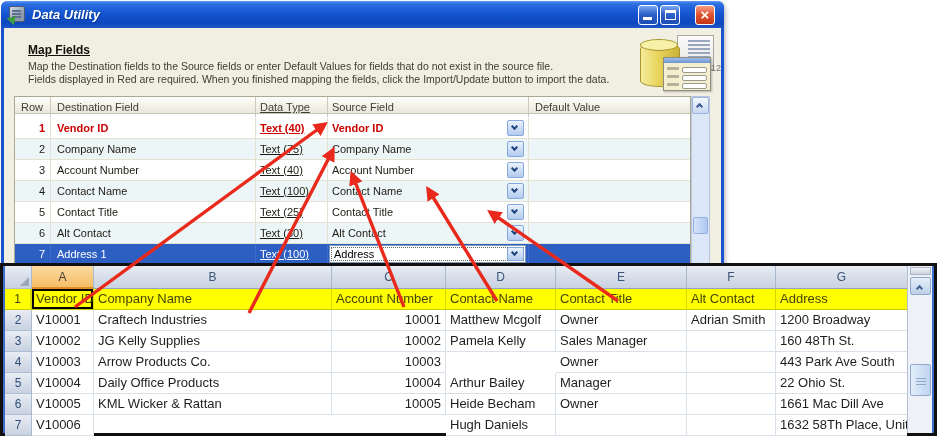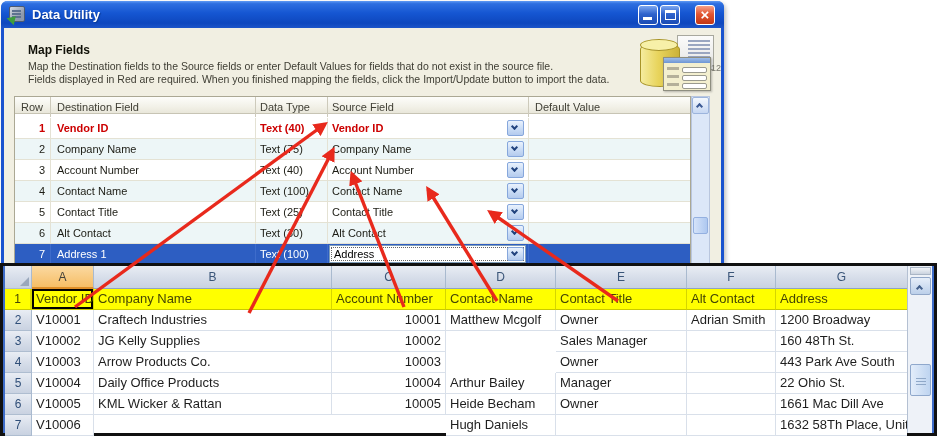--- a/index.html
+++ b/index.html
@@ -14,31 +14,31 @@
           box-shadow:2px 2px 4px rgba(0,0,0,.25);background:#F1EFE2;}
   .titlebar{position:absolute;left:-3px;top:0;width:723px;height:27px;
             background:linear-gradient(180deg,#5F9AF4 0%,#2E6FE0 10%,#1556D2 45%,#0E47BE 82%,#1D55C9 100%);
             border-radius:6px 6px 0 0;}
   .app-icon{position:absolute;left:8px;top:5px;width:16px;height:16px;
             background:linear-gradient(135deg,#D7DCE4,#8E99AB 70%);border:1px solid #4E5B70;border-radius:2px;}
   .app-icon i{position:absolute;left:2px;top:3px;width:9px;height:2px;background:#5E7290;box-shadow:0 3px 0 #5E7290,0 6px 0 #5E7290;}
   .app-icon b{position:absolute;left:-2px;bottom:-2px;width:0;height:0;
               border-left:5px solid transparent;border-right:5px solid transparent;border-top:8px solid #3E9E3E;transform:rotate(225deg);}
   .title{position:absolute;left:31px;top:6px;color:#ffffff;font-weight:bold;font-size:13px;
-         text-shadow:1px 1px 1px #0A3A96;white-space:nowrap;}
+         text-shadow:1px 1px 1px #0A3A96;white-space:nowrap;font-style:italic;}
   .winbtn{position:absolute;top:4px;width:20px;height:20px;border:1px solid #ffffff;border-radius:3px;}
   .winbtn.min{right:66px;background:linear-gradient(180deg,#7CA7F0,#2E62CC 45%,#1C4CB4);}
   .winbtn.max{right:44px;background:linear-gradient(180deg,#7CA7F0,#2E62CC 45%,#1C4CB4);}
   .winbtn.close{right:9px;background:linear-gradient(180deg,#F5A088,#E25633 45%,#C33714);}
   .glyph-min{position:absolute;left:4px;bottom:4px;width:9px;height:3px;background:#fff;}
   .glyph-max{position:absolute;left:4px;top:4px;width:11px;height:10px;border:1px solid #fff;border-top:3px solid #fff;}
   .glyph-x{position:absolute;left:0;top:0;width:18px;height:18px;text-align:center;color:#fff;
            font-size:15px;font-weight:bold;line-height:18px;}
 
-  .heading{position:absolute;left:24px;top:42px;font-size:12px;font-weight:bold;color:#111108;}
+  .heading{position:absolute;left:24px;top:42px;font-size:12px;font-weight:bold;color:#111108;text-decoration:underline;}
   .instr{position:absolute;left:24px;font-size:10.5px;color:#3E3D33;white-space:nowrap;}
   .i1{top:59px;} .i2{top:72px;}
 
   
   .doc-icon{position:absolute;left:673px;top:34px;width:37px;height:35px;background:linear-gradient(180deg,#FBFBFB,#E4E4E2);
             border:1px solid #A8A89E;}
   .doc-icon i{position:absolute;right:3px;width:22px;height:2px;background:#9AA6C0;
               box-shadow:0 4px 0 #9AA6C0,0 8px 0 #9AA6C0,0 12px 0 #9AA6C0,0 16px 0 #9AA6C0;top:4px;}
   .cyl-icon{position:absolute;left:636px;top:42px;width:40px;height:44px;
             background:linear-gradient(90deg,#F5EC9E,#E8D45C 45%,#CBB23A);border:1px solid #A89428;border-radius:50%/14%;}
@@ -62,21 +62,21 @@
   .grow{position:absolute;left:0;width:675px;height:21px;background:#fff;}
   .grow.alt{background:#EDF6F7;}
   .grow.sel{background:#2D5EC2;}
   .gc{position:absolute;top:0;height:21px;line-height:20px;font-size:11px;color:#1C1C14;
       padding-left:6px;border-right:1px solid #E4E2D4;border-bottom:1px solid #E4E2D4;
       overflow:hidden;white-space:nowrap;}
   .sel .gc{color:#ffffff;border-bottom-color:#2D5EC2;border-right-color:#3E6CCB;}
   .c-row{left:0;width:36px;text-align:right;padding:0 5px 0 0;}
   .gh.c-row{text-align:left;padding-left:6px;}
   .c-dest{left:36px;width:205px;}
-  .c-type{left:241px;width:72px;padding-left:4px;}
+  .c-type{left:241px;width:72px;padding-left:4px;text-decoration:underline;}
   .c-src{left:313px;width:201px;padding-left:4px;}
   .c-def{left:514px;width:161px;border-right:none;}
   .req .gc{color:#CC0000;font-weight:bold;}
   .ddbtn{position:absolute;right:4px;top:2px;width:17px;height:16px;
          background:linear-gradient(180deg,#EAF2FD,#CCDEF6 50%,#B4CBEE);
          border:1px solid #86A7DC;border-radius:2px;}
   .chev{position:absolute;left:4px;top:3px;width:5px;height:5px;
         border-right:2px solid #21437E;border-bottom:2px solid #21437E;transform:rotate(45deg);}
   .combo{position:absolute;left:1px;top:1px;width:197px;height:18px;background:#ffffff;
          border:1px solid #7F9DB9;outline:1px dotted #666;outline-offset:-3px;}
@@ -310,20 +310,21 @@
       <div class="cell x-e">Owner</div>
       <div class="cell x-f">Adrian Smith</div>
       <div class="cell x-g">1200 Broadway</div>
     </div>
 
     <div class="sh-row" style="top:65px">
       <div class="cell x-gut">3</div>
       <div class="cell x-a">V10002</div>
       <div class="cell x-b">JG Kelly Supplies</div>
       <div class="cell x-c num">10002</div>
+      <div class="cell x-d">Pamela Kelly</div>
       <div class="cell x-e">Sales Manager</div>
       <div class="cell x-f"></div>
       <div class="cell x-g">160 48Th St.</div>
     </div>
 
     <div class="sh-row" style="top:86px">
       <div class="cell x-gut">4</div>
       <div class="cell x-a">V10003</div>
       <div class="cell x-b">Arrow Products Co.</div>
       <div class="cell x-c num">10003</div>

